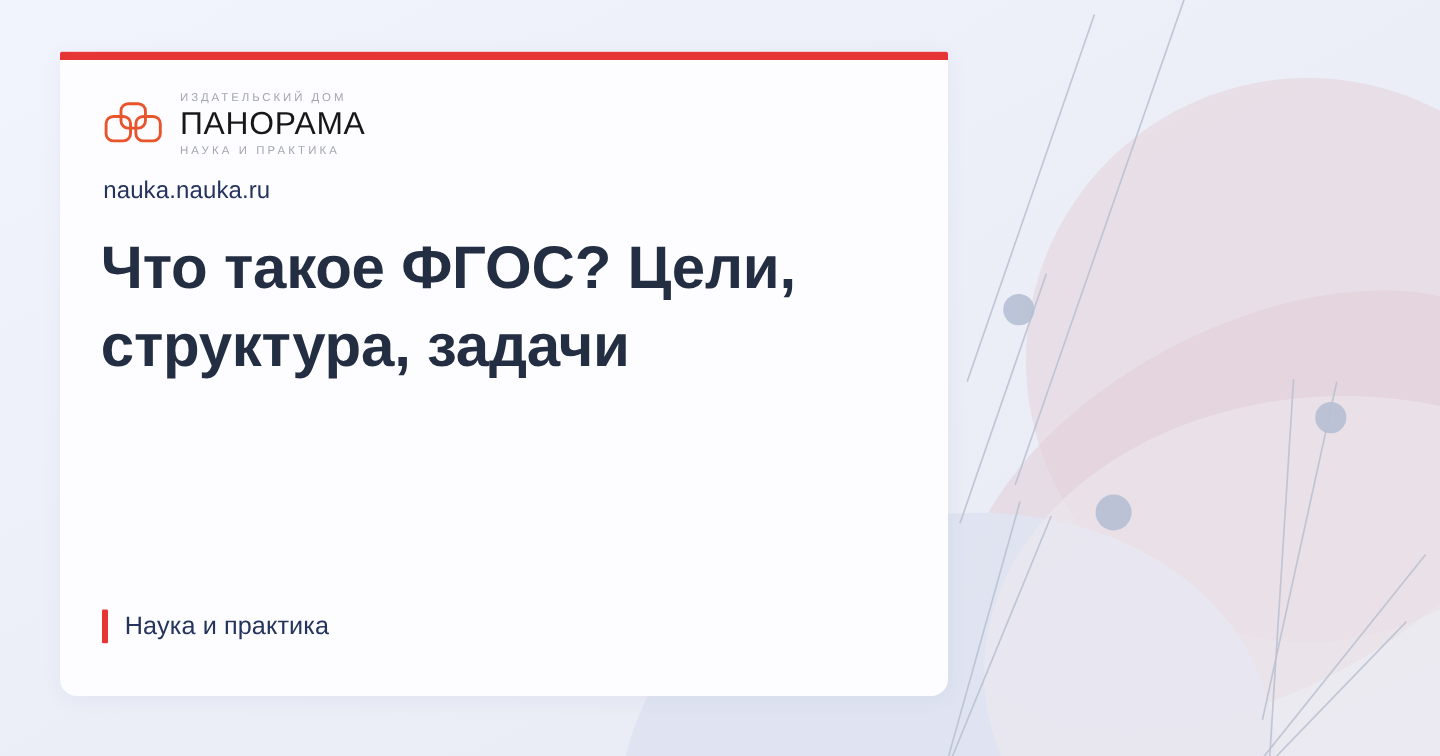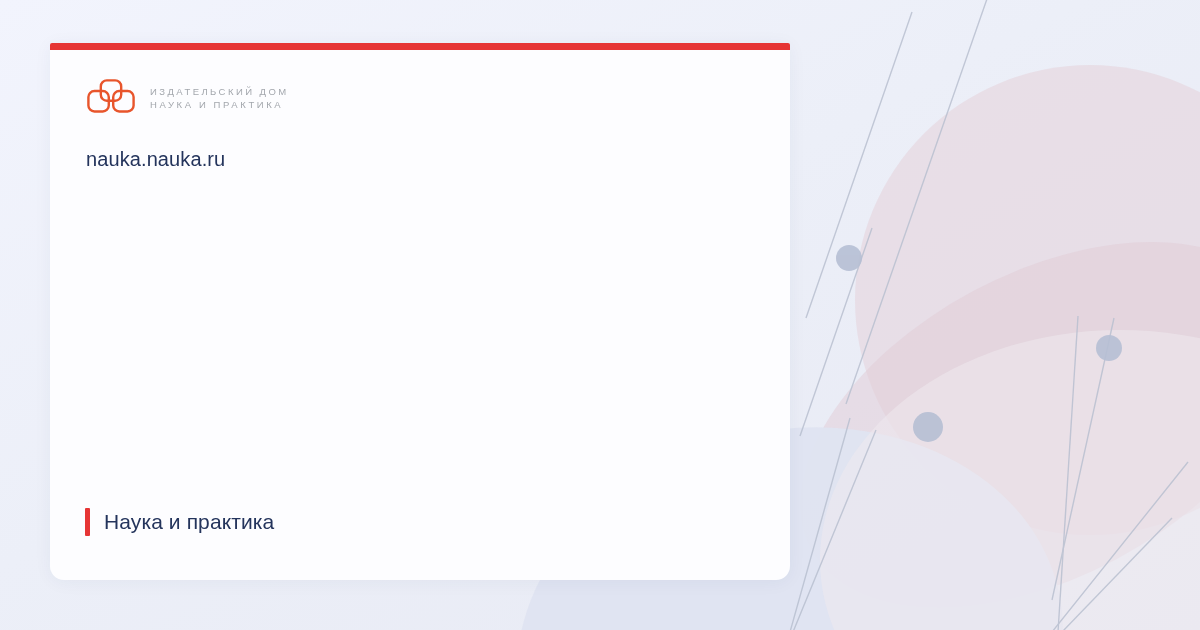--- a/index.html
+++ b/index.html
@@ -203,26 +203,28 @@
     <div class="logo">
       <svg class="logo-mark" viewBox="0 0 54 44" aria-hidden="true">
         <g fill="none" stroke="#e8552c" stroke-width="2.6">
           <rect x="2.6" y="14.5" width="22" height="22" rx="6.5"></rect>
           <rect x="29.4" y="14.5" width="22" height="22" rx="6.5"></rect>
           <rect x="16" y="3" width="22" height="22" rx="6.5"></rect>
         </g>
       </svg>
       <span class="logo-text">
         <span class="logo-kicker">ИЗДАТЕЛЬСКИЙ ДОМ</span>
+        <span class="logo-name">ПАНОРАМА</span>
         <span class="logo-tagline">НАУКА И ПРАКТИКА</span>
       </span>
     </div>
 
     <div class="site-url">nauka.nauka.ru</div>
 
+    <h1 class="headline">Что такое ФГОС? Цели, структура, задачи</h1>
 
     <div class="footer">
       <span class="footer-accent"></span>
       <span class="footer-label">Наука и практика</span>
     </div>
 
   </div>
 </div>
 
 </body></html>

